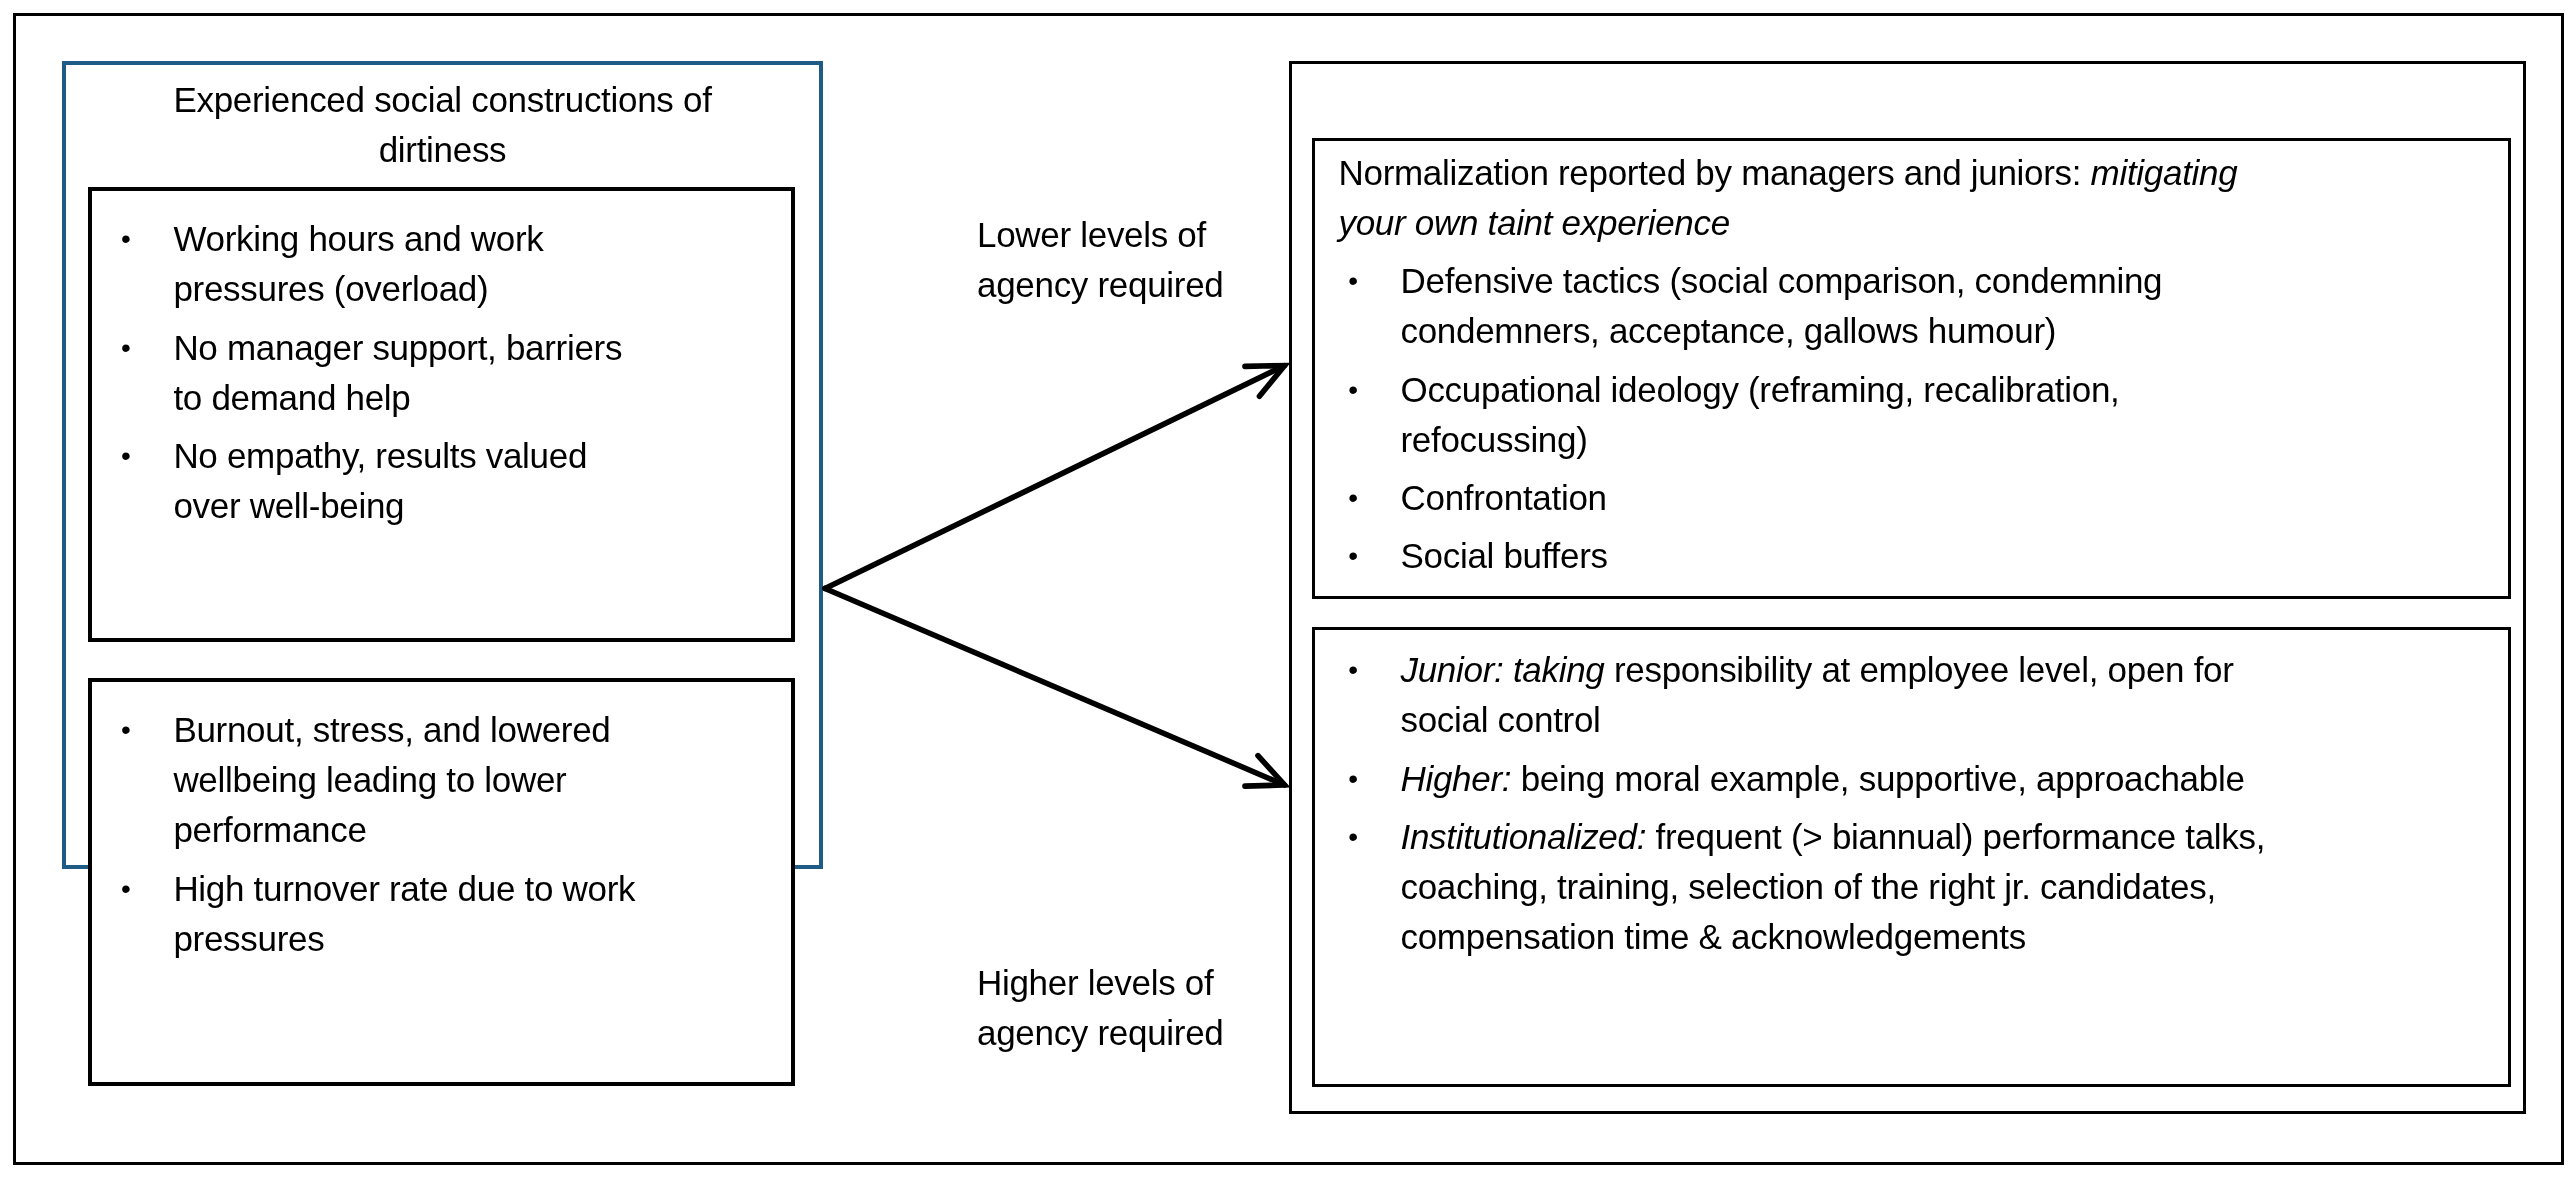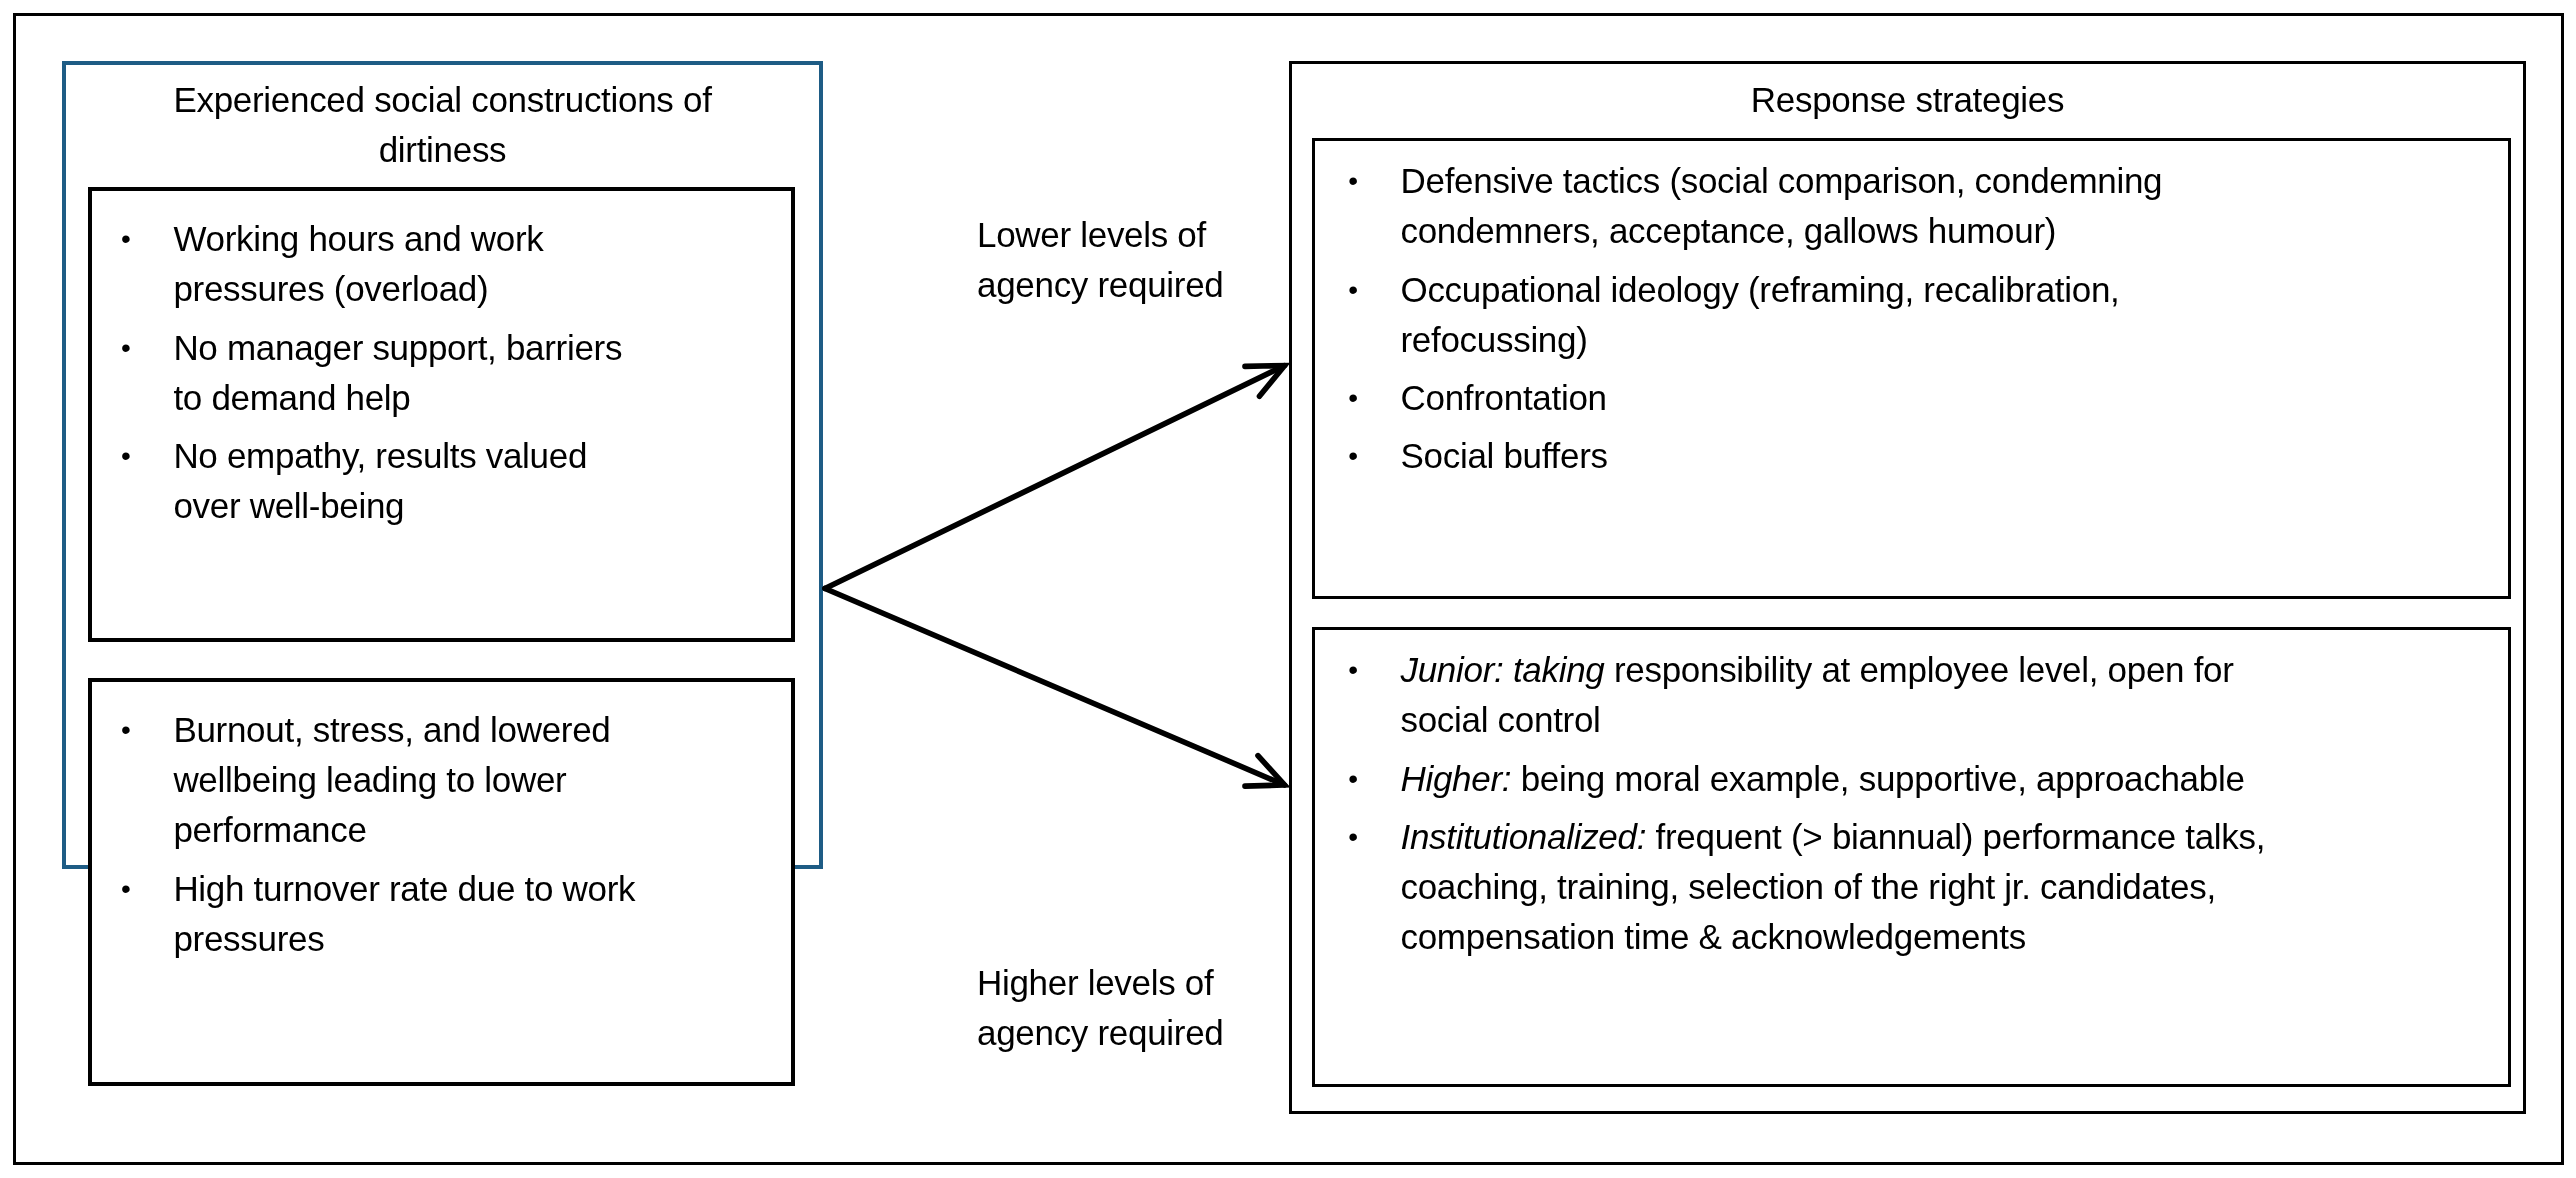--- a/index.html
+++ b/index.html
@@ -85,23 +85,24 @@
     <path d="M 1798.8,1135.6 L 1856,1134 L 1817.6,1091.5"></path>
   </g>
 </svg>
 
 <div class="abs mid-label label-lower">Lower levels of
 agency required</div>
 <div class="abs mid-label label-higher">Higher levels of
 agency required</div>
 
 <div class="abs right-panel">
-  <div class="abs right-title">Response strategies</div>
 
   <div class="abs inner-box rbox1">
+    <div class="box-title"><span>Normalization reported by managers and juniors: </span><span class="it">mitigating
+your own taint experience</span></div>
     <div class="bullet-item">
       <span class="dot">•</span>
       <span class="btext">Defensive tactics (social comparison, condemning
 condemners, acceptance, gallows humour)</span>
     </div>
     <div class="bullet-item">
       <span class="dot">•</span>
       <span class="btext">Occupational ideology (reframing, recalibration,
 refocussing)</span>
     </div>

